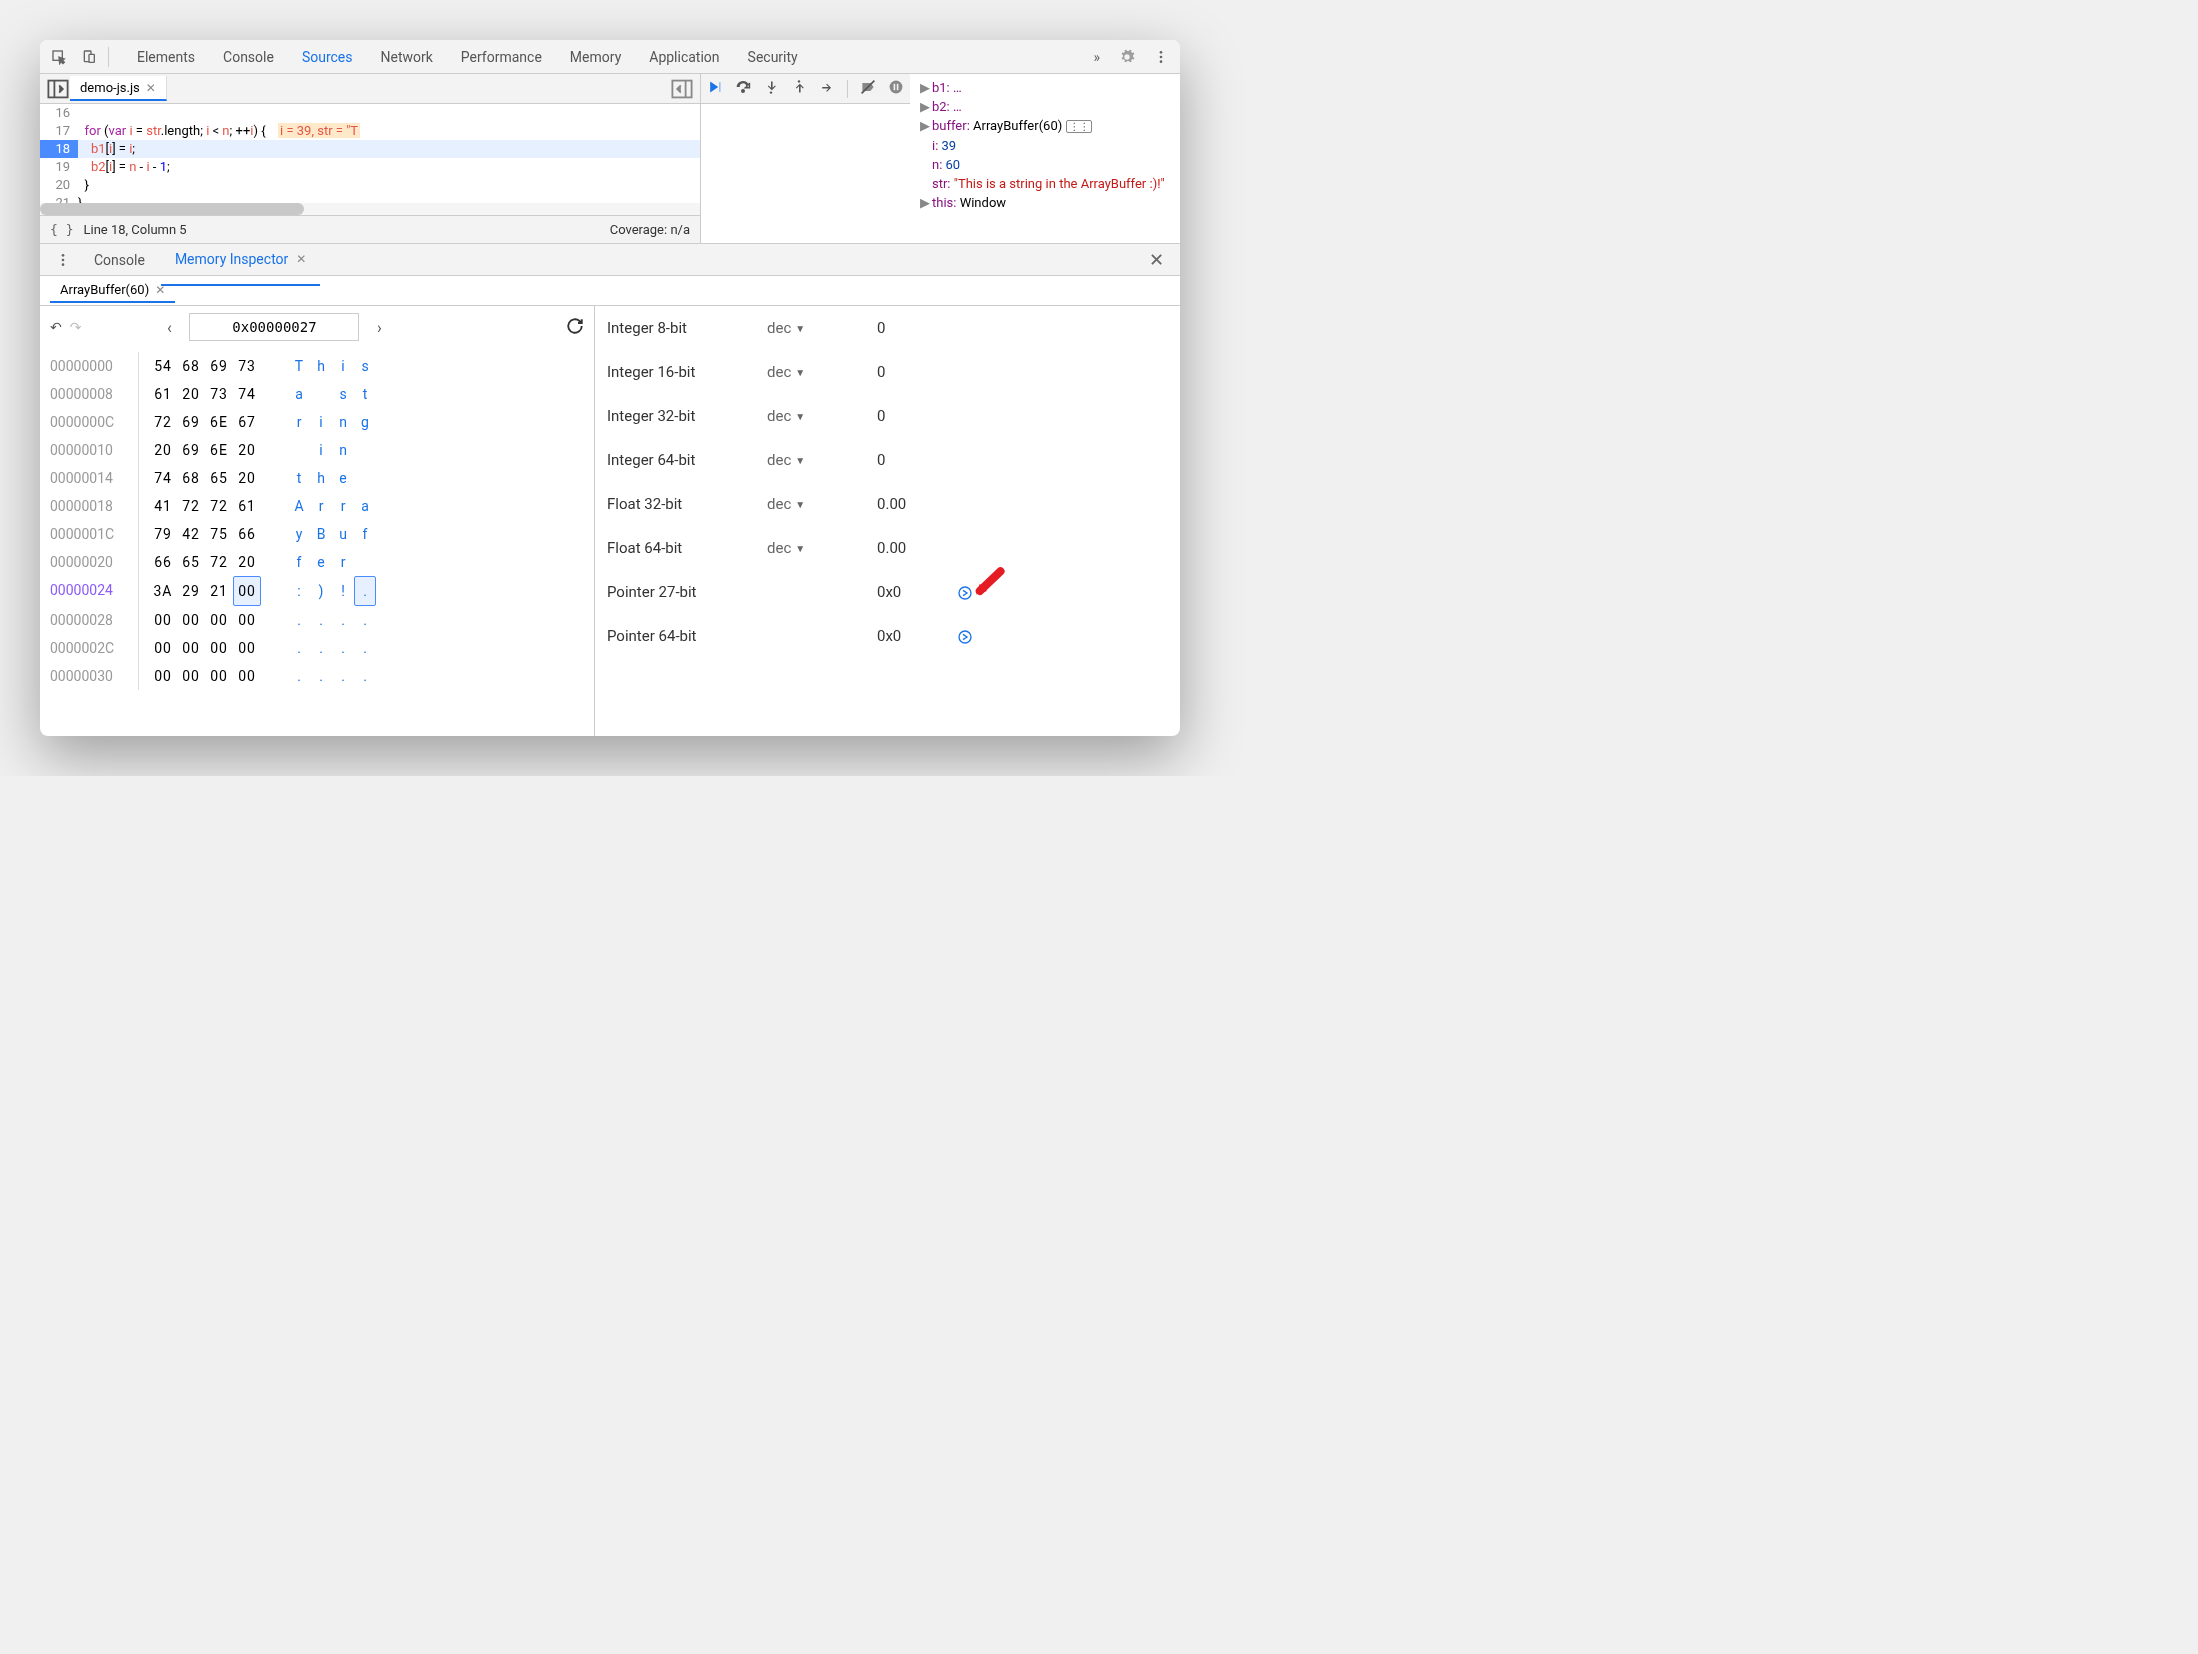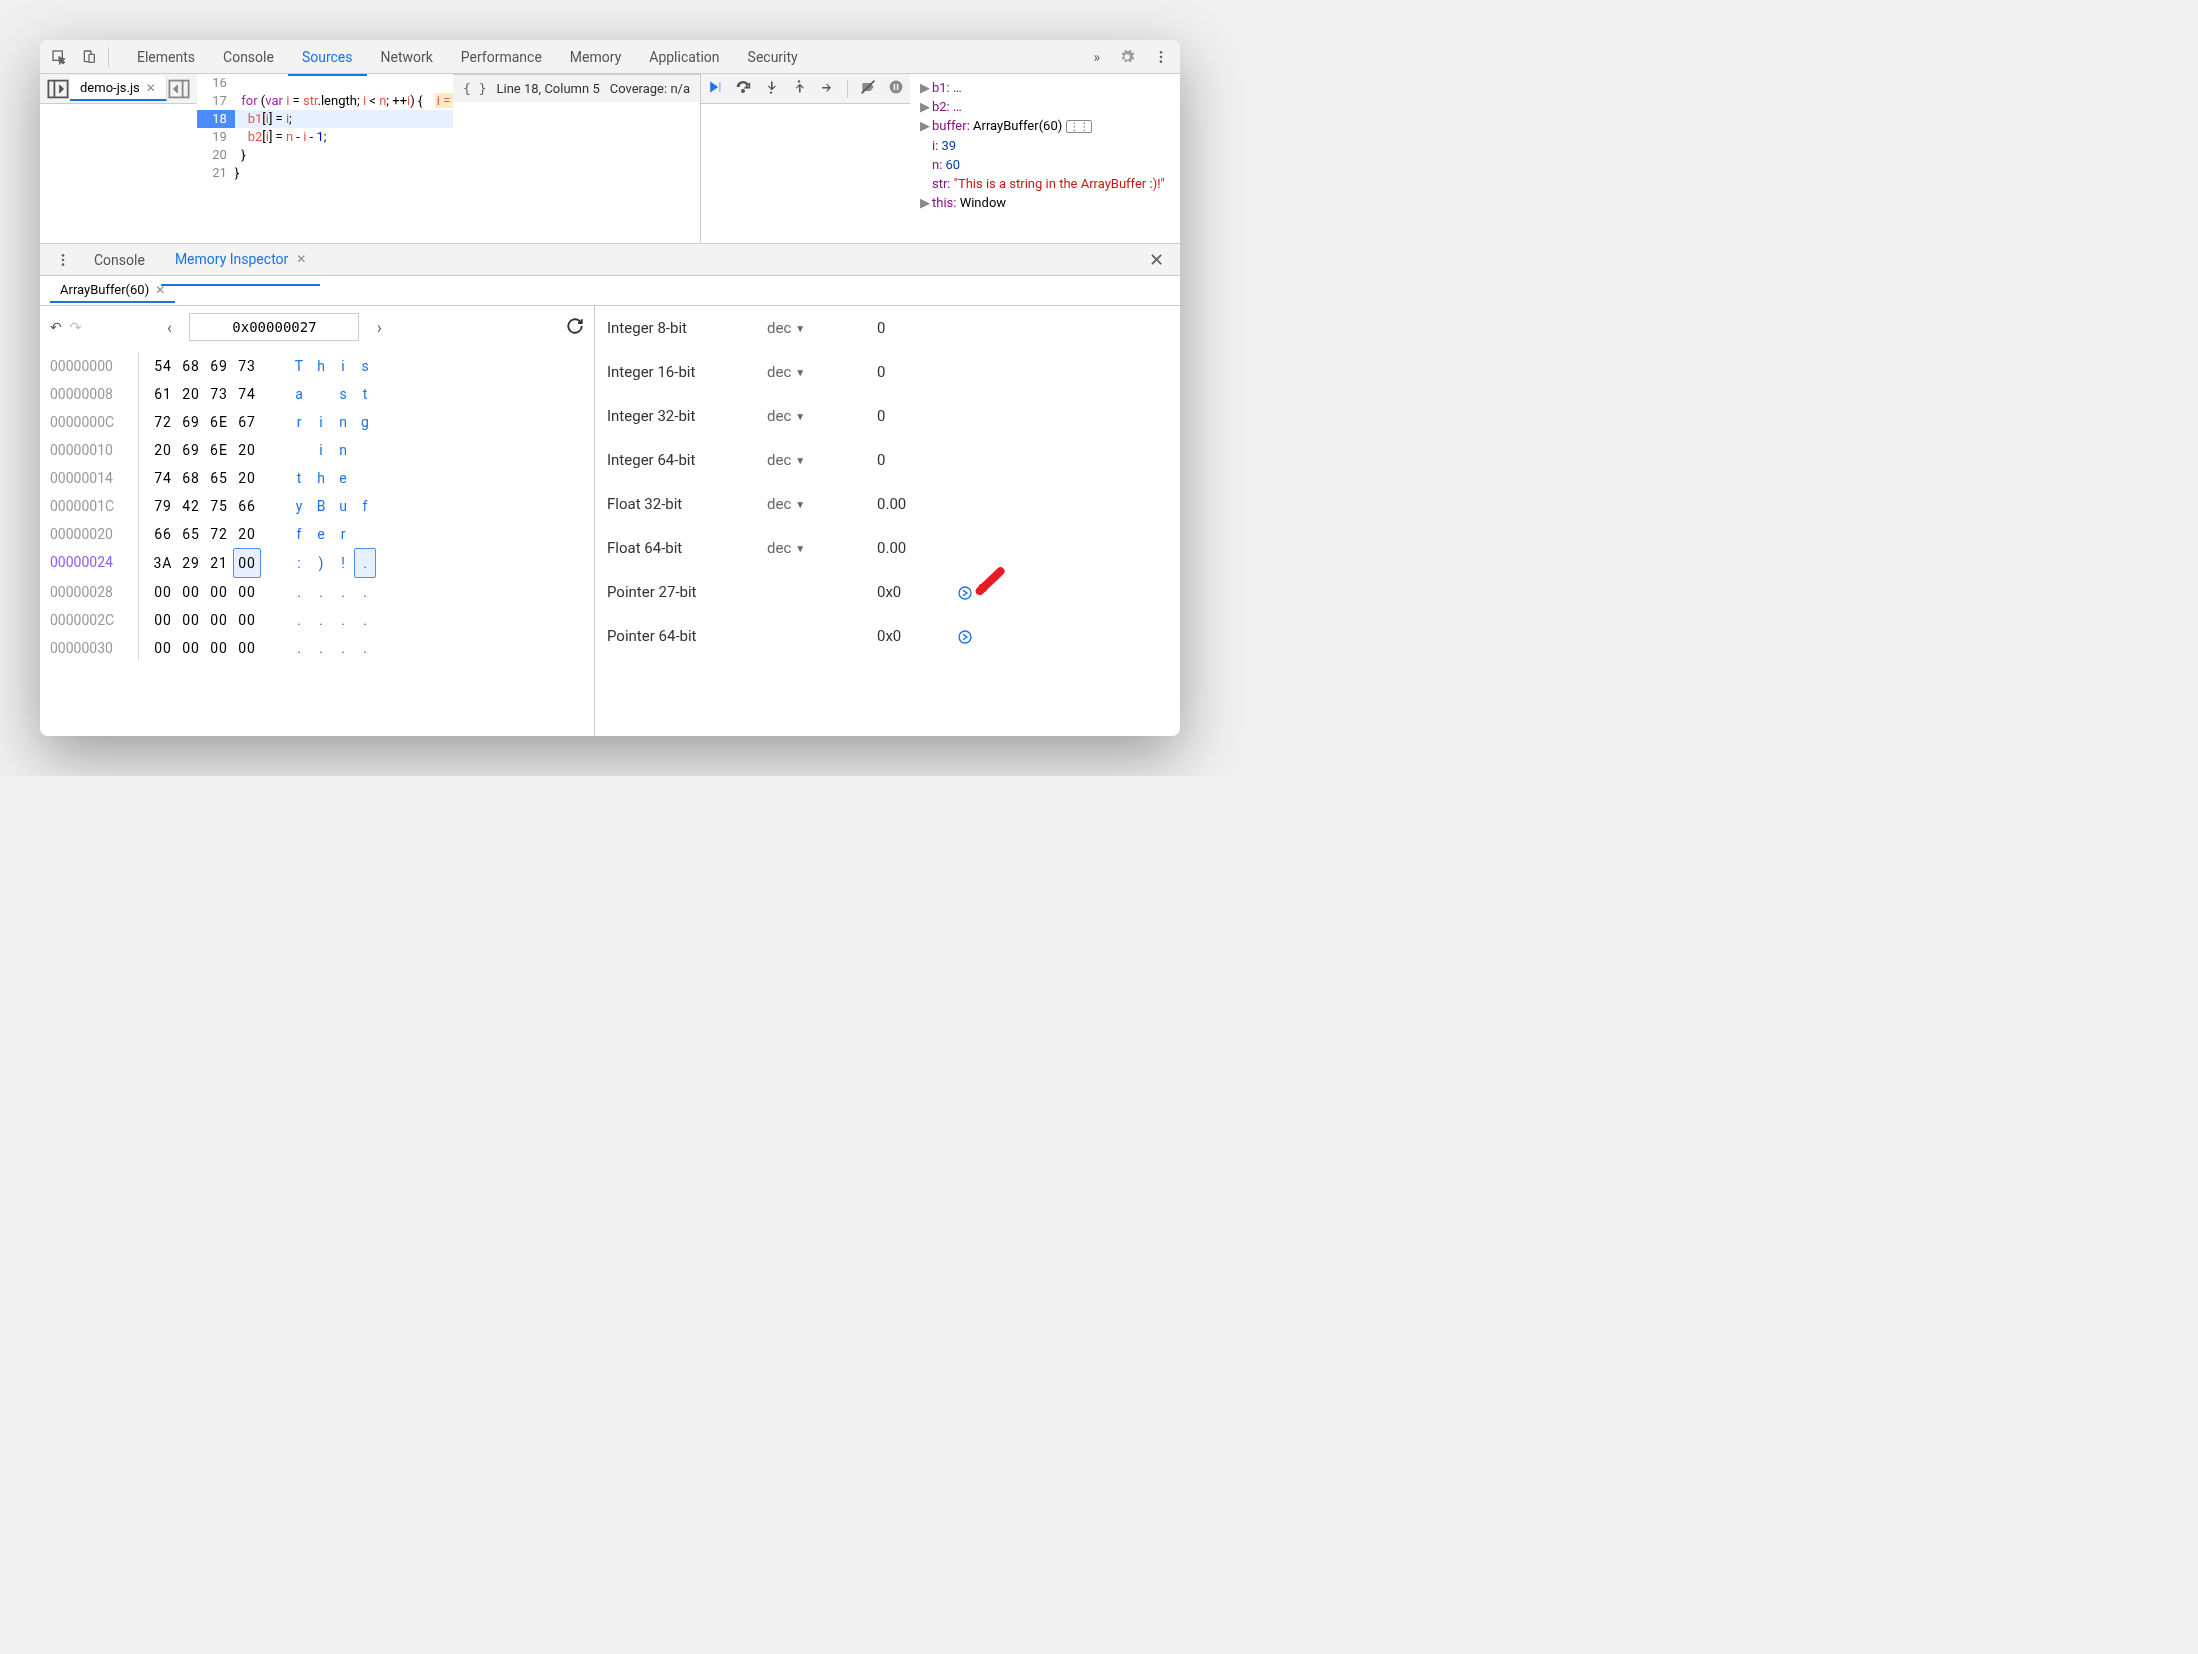--- a/index.html
+++ b/index.html
@@ -11,21 +11,21 @@
 .tl.r{background:#ff5f57}.tl.y{background:#ffbd2e}.tl.g{background:#28c940}
 .title{position:absolute;left:0;right:0;text-align:center;font-size:13px;color:#444}
 .toolbar{height:34px;background:#f3f3f3;border-bottom:1px solid #ccc;display:flex;align-items:center;padding:0 4px}
 .tbicon{width:30px;height:30px;display:flex;align-items:center;justify-content:center;color:#666}
 .tbicon svg{width:16px;height:16px}
 .tabs{display:flex;margin-left:10px;height:100%}
 .tab{padding:17px 14px;display:flex;align-items:center;color:#555;cursor:pointer;font-size:14px}
 .tab.active{color:#1a73e8;border-bottom:2px solid #1a73e8}
 .tbright{margin-left:auto;display:flex;align-items:center;gap:4px;color:#666}
 .panes{display:flex;height:170px;border-bottom:1px solid #ccc}
-.codepane{flex:1;display:flex;flex-direction:row;min-width:0}
+.codepane{flex:1;display:flex;flex-direction:column;min-width:0}
 .filetabs{height:30px;background:#f3f3f3;border-bottom:1px solid #ccc;display:flex;align-items:center;padding:0 6px}
 .navbtn{width:24px;height:24px;display:flex;align-items:center;justify-content:center;color:#555}
 .filetab{padding:4px 10px;background:#fff;border-bottom:2px solid #1a73e8;border-right:1px solid #ddd;font-size:13px;display:flex;align-items:center;gap:6px}
 .closex{color:#888;font-size:12px}
 .code{flex:1;overflow:hidden;font-family:Menlo,Consolas,monospace;font-size:13px;position:relative}
 .codeline{display:flex;height:18px;line-height:18px;white-space:pre}
 .gut{width:38px;text-align:right;padding-right:8px;color:#888;flex-shrink:0}
 .codeline.hl{background:#e6f0ff}
 .codeline.hl .gut{background:#4a8cff;color:#fff}
 .kw{color:#a626a4}.var{color:#e45649}.nm{color:#0000ff}
@@ -263,20 +263,25 @@
             <div class="addr">00000010</div>
             <div class="hexcol"><span>20</span><span>69</span><span>6E</span><span>20</span></div>
             <div class="asciicol"><span> </span><span>i</span><span>n</span><span> </span></div>
           </div>
           <div class="hexrow">
             <div class="addr">00000014</div>
             <div class="hexcol"><span>74</span><span>68</span><span>65</span><span>20</span></div>
             <div class="asciicol"><span>t</span><span>h</span><span>e</span><span> </span></div>
           </div>
           <div class="hexrow">
+            <div class="addr">00000018</div>
+            <div class="hexcol"><span>41</span><span>72</span><span>72</span><span>61</span></div>
+            <div class="asciicol"><span>A</span><span>r</span><span>r</span><span>a</span></div>
+          </div>
+          <div class="hexrow">
             <div class="addr">0000001C</div>
             <div class="hexcol"><span>79</span><span>42</span><span>75</span><span>66</span></div>
             <div class="asciicol"><span>y</span><span>B</span><span>u</span><span>f</span></div>
           </div>
           <div class="hexrow">
             <div class="addr">00000020</div>
             <div class="hexcol"><span>66</span><span>65</span><span>72</span><span>20</span></div>
             <div class="asciicol"><span>f</span><span>e</span><span>r</span><span> </span></div>
           </div>
           <div class="hexrow">

